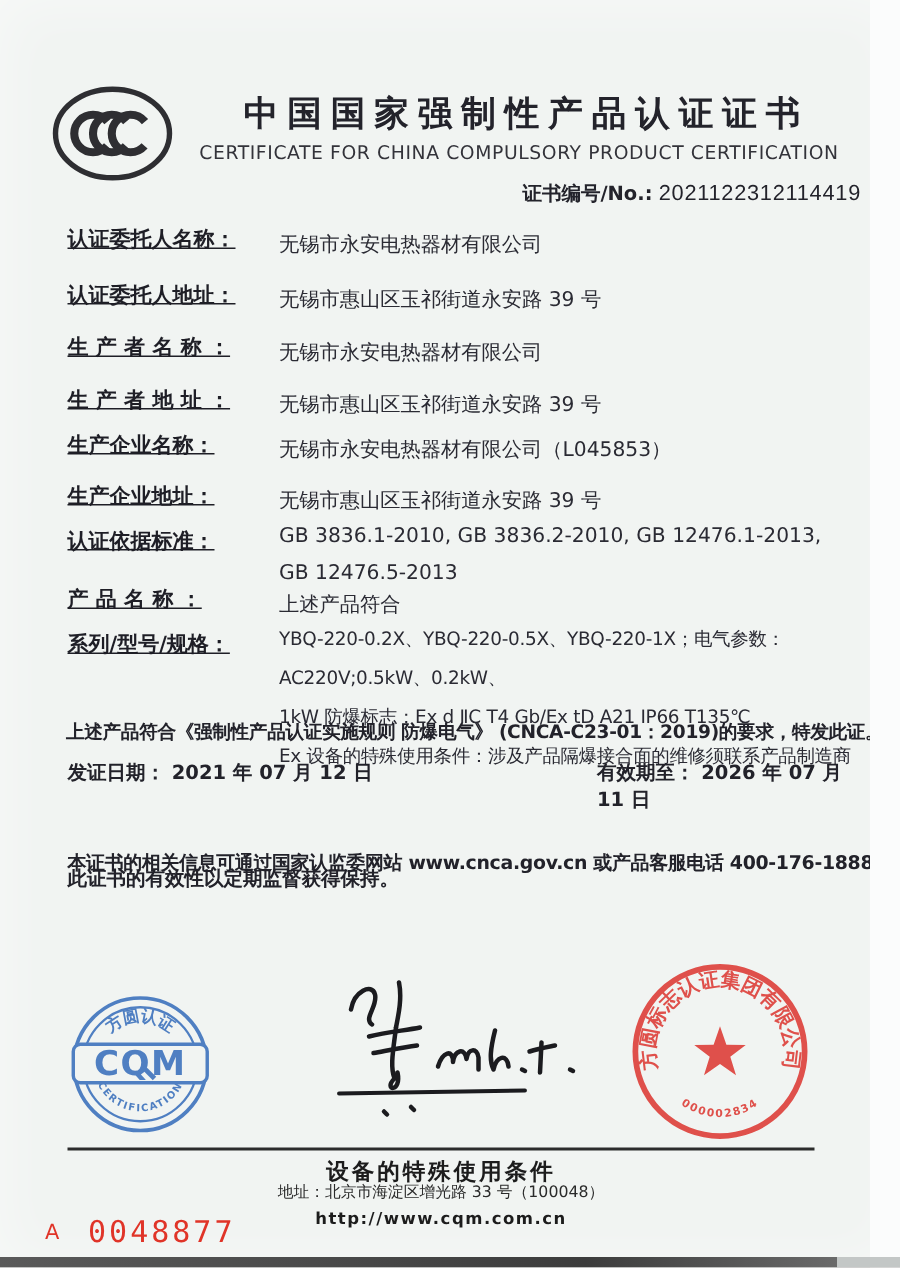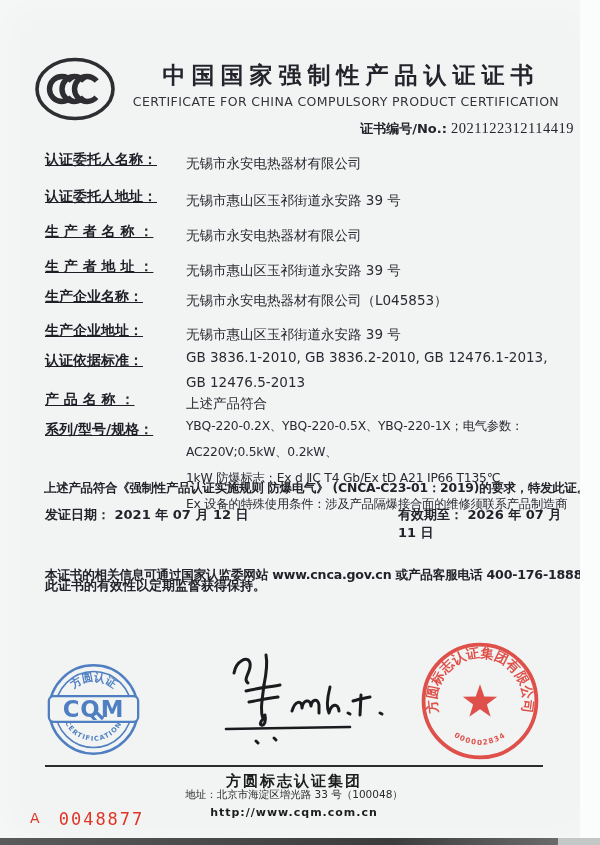--- a/index.html
+++ b/index.html
@@ -12,21 +12,21 @@
   .bottom-strip2{position:absolute;bottom:0;left:558px;width:42px;height:7px;background:#c3c7c6;}
 
   
   .ccc-logo{position:absolute;left:33px;top:56px;}
   .title{position:absolute;left:120px;top:60px;width:462px;text-align:center;
          font-size:23px;font-weight:bold;letter-spacing:6px;color:#23232b;}
   .subtitle{position:absolute;left:110px;top:94px;width:472px;text-align:center;
          font-size:12.5px;letter-spacing:.4px;color:#33333a;white-space:nowrap;}
   .certno{position:absolute;right:26px;top:120px;font-size:13px;color:#23232b;}
   .certno .lab{font-weight:600;margin-left:36px;}
-  .certno .num{font-family:Liberation Serif, serif;font-size:14.5px;letter-spacing:.5px;}
+  .certno .num{font-family:Liberation Sans, sans-serif;font-size:14.5px;letter-spacing:.5px;}
 
   
   .frow{position:absolute;left:45px;width:535px;}
   .flabel{position:absolute;left:0;top:0;width:140px;font-size:14px;font-weight:600;
           color:#1e1e26;white-space:nowrap;text-decoration:underline;}
   .fvalue{position:absolute;left:141px;top:0;width:394px;font-size:13.5px;color:#2a2a33;
           white-space:pre-line;line-height:25px;}
   .small-val .fvalue{font-size:12.3px;line-height:26px;letter-spacing:-.2px;}
 
   .statement{position:absolute;left:44px;top:480px;width:540px;font-size:12.4px;font-weight:600;
@@ -43,21 +43,21 @@
   .sig{position:absolute;left:222px;top:645px;}
   .seal{position:absolute;left:419px;top:640px;opacity:.88;}
   .rule{position:absolute;left:45px;top:765px;width:498px;height:2px;background:#2c2c2c;}
   .org{position:absolute;left:0;top:772px;width:588px;text-align:center;font-size:15px;
        font-weight:bold;color:#1c1c1c;letter-spacing:2px;}
   .addr{position:absolute;left:0;top:788px;width:588px;text-align:center;font-size:10.5px;color:#2a2a2a;}
   .site{position:absolute;left:0;top:806px;width:588px;text-align:center;font-size:11px;
         font-weight:bold;color:#1c1c1c;letter-spacing:1px;}
   .serial{position:absolute;left:30px;top:809px;color:#e03428;}
   .serial .pfx{font-size:14px;margin-right:14px;vertical-align:2px;}
-  .serial .no{font-family:"DejaVu Sans Mono",monospace;font-size:17px;letter-spacing:2px;}
+  .serial .no{font-family:"DejaVu Sans Mono",monospace;font-size:20px;letter-spacing:2px;}
 </style>
 </head>
 <body>
 
 <div class="page">
 
   <svg class="ccc-logo" width="84" height="66" viewBox="0 0 84 66">
     <ellipse cx="42" cy="33" rx="38" ry="29.5" fill="none" stroke="#2e2e32" stroke-width="3.6"></ellipse>
     <circle cx="29" cy="33" r="12.5" fill="none" stroke="#2e2e32" stroke-width="5.4" stroke-dasharray="60.5 18" stroke-dashoffset="69.5"></circle>
     <circle cx="41.5" cy="33" r="12.5" fill="none" stroke="#2e2e32" stroke-width="5.4" stroke-dasharray="60.5 18" stroke-dashoffset="69.5"></circle>
@@ -173,21 +173,21 @@
     <text font-size="17.5" font-weight="bold" fill="#dd3a34" font-family="DejaVu Sans, sans-serif">
       <textPath href="#sealTop" startOffset="50%" text-anchor="middle">方圆标志认证集团有限公司</textPath>
     </text>
     <polygon fill="#dd3a34" points="80,58 85.6,74.1 102.5,74.3 89,84.6 94,100.8 80,90.9 66,100.8 71,84.6 57.5,74.3 74.4,74.1"></polygon>
     <text font-size="9.5" font-weight="bold" letter-spacing="1.5" fill="#dd3a34" font-family="DejaVu Sans, sans-serif">
       <textPath href="#sealBot" startOffset="50%" text-anchor="middle">1100000283408</textPath>
     </text>
   </svg>
 
   <div class="rule"></div>
-  <div class="org">方圆标志认证集团</div>
+  <div class="org">设备的特殊使用条件</div>
   <div class="addr">地址：北京市海淀区增光路 33 号（100048）</div>
   <div class="site">http://www.cqm.com.cn</div>
 
   <div class="serial">
     <span class="pfx">A</span>
     <span class="no">0048877</span>
   </div>
 
   <div class="edge-right"></div>
   <div class="bottom-strip"></div>

